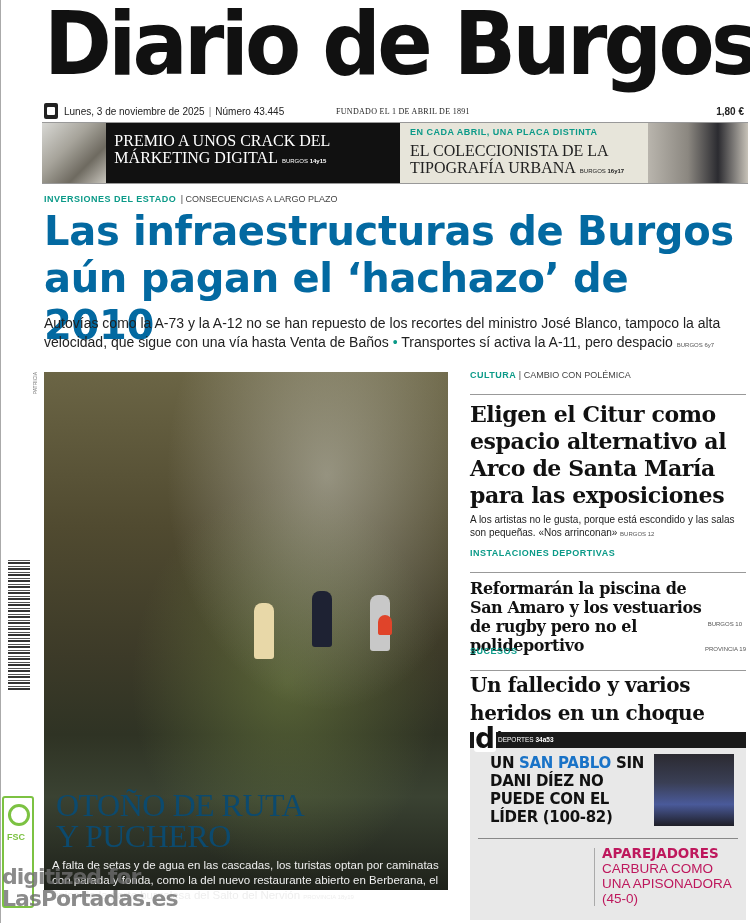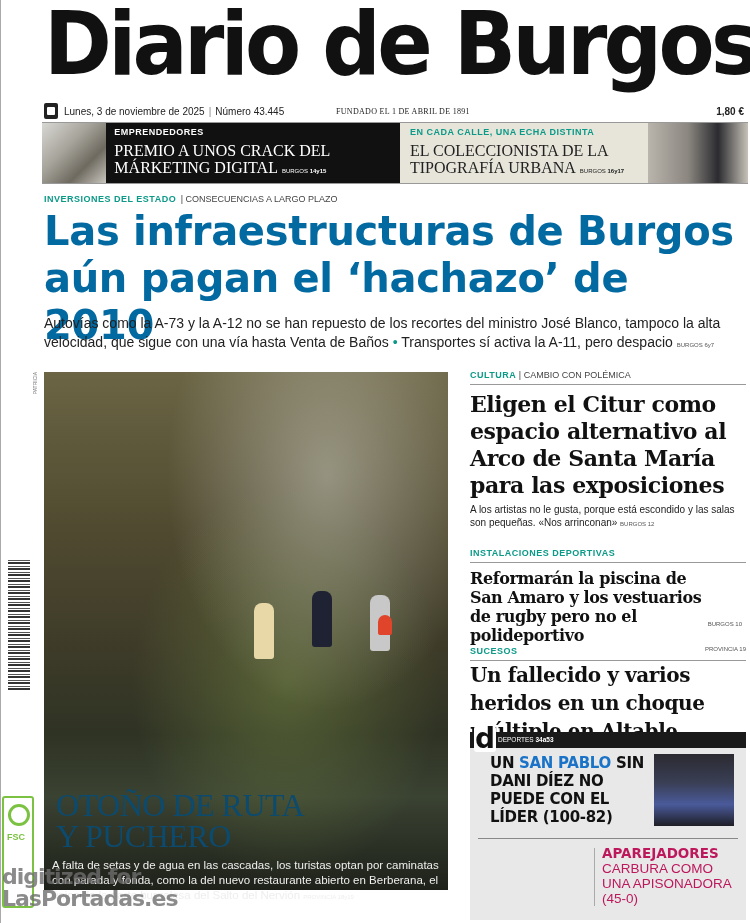--- a/index.html
+++ b/index.html
@@ -38,21 +38,21 @@
 .photo-main{left:44px;top:372px;width:404px;height:518px;background:
  radial-gradient(ellipse at 70% 20%,rgba(210,210,200,.5),transparent 40%),
  radial-gradient(ellipse at 60% 60%,rgba(120,140,70,.5),transparent 45%),
  linear-gradient(180deg,#6b6545 0%,#504a30 30%,#3c3a28 55%,#2f3324 70%,#3a4232 82%,#1e211a 100%)}
 .people{position:absolute;top:215px;left:210px;width:150px;height:80px}
 .person{position:absolute;width:20px;height:56px;border-radius:8px 8px 3px 3px}
 .hero-title{left:56px;top:790px;font-family:"Liberation Serif",serif;font-size:32px;line-height:31px;color:#0c4a6e;letter-spacing:-.5px}
 .hero-sub{left:52px;top:858px;width:392px;font-size:11.5px;line-height:15px;color:#eee}
 .hero-sub .ref{font-size:6px}
 .rail{left:470px;width:276px}
-.rail-kicker{font-size:9px;padding-bottom:4px;border-bottom:1px solid #999;display:flex;justify-content:space-between}
+.rail-kicker{font-size:9px;padding-bottom:14px;border-bottom:1px solid #999;display:flex;justify-content:space-between}
 .rail-kicker .k{color:#0b9a88;font-weight:bold;letter-spacing:.5px}
 .rail-kicker .s{color:#444}
 .rail-kicker .ref{font-size:6px;color:#555}
 .rail-title{font-family:"DejaVu Serif",serif;font-weight:bold;color:#111;letter-spacing:-.4px}
 .rail-sub{font-size:10px;line-height:13px;color:#222}
 .rail-sub .ref{font-size:6px;color:#555}
 .sports{left:470px;top:732px;width:276px;height:188px;background:#e8e8e8}
 .sports-bar{position:absolute;left:0;top:0;width:276px;height:16px;background:#1a1a1a;color:#fff;font-size:6.5px;line-height:16px;padding-left:28px}
 .d-logo{position:absolute;left:4px;top:-6px;font-family:"DejaVu Sans",sans-serif;font-weight:bold;font-size:28px;color:#111;background:#fff;line-height:26px;padding:0 1px;border-radius:3px}
 .sports-main{position:absolute;left:20px;top:22px;width:170px;font-family:"DejaVu Sans",sans-serif;font-weight:bold;font-size:15px;line-height:18px;color:#111;letter-spacing:-.3px}
@@ -83,27 +83,26 @@
   <span class="sep">|</span>
   <span>Número 43.445</span>
   <span class="founded">FUNDADO EL 1 DE ABRIL DE 1891</span>
   <span class="price">1,80 €</span>
 </div>
 
 <div class="abs promo-bar">
   <div class="promo promo1">
     <div class="photo"></div>
     <div class="txt">
-      <div class="kicker">EMPRENDEDORES</div>
       <div class="title"><span>PREMIO A UNOS CRACK DEL MÁRKETING DIGITAL</span><span class="ref"><span>BURGOS</span> <b>14y15</b></span></div>
     </div>
   </div>
   <div class="promo promo2">
     <div class="txt">
-      <div class="kicker">EN CADA CALLE, UNA ECHA DISTINTA</div>
+      <div class="kicker">EN CADA ABRIL, UNA PLACA DISTINTA</div>
       <div class="title"><span>EL COLECCIONISTA DE LA TIPOGRAFÍA URBANA</span><span class="ref"><span>BURGOS</span> <b>16y17</b></span></div>
     </div>
     <div class="photo"></div>
   </div>
 </div>
 
 <div class="abs kicker-line">
   <span class="k">INVERSIONES DEL ESTADO</span>
   <span class="s">| CONSECUENCIAS A LARGO PLAZO</span>
 </div>

